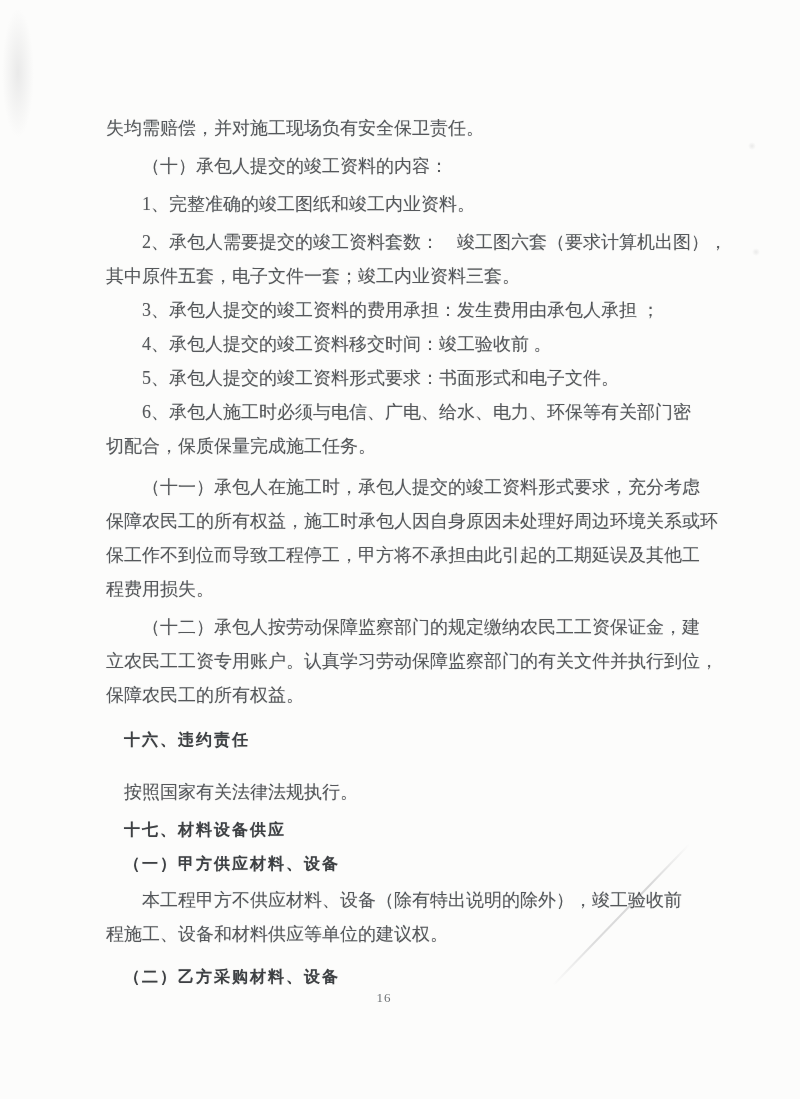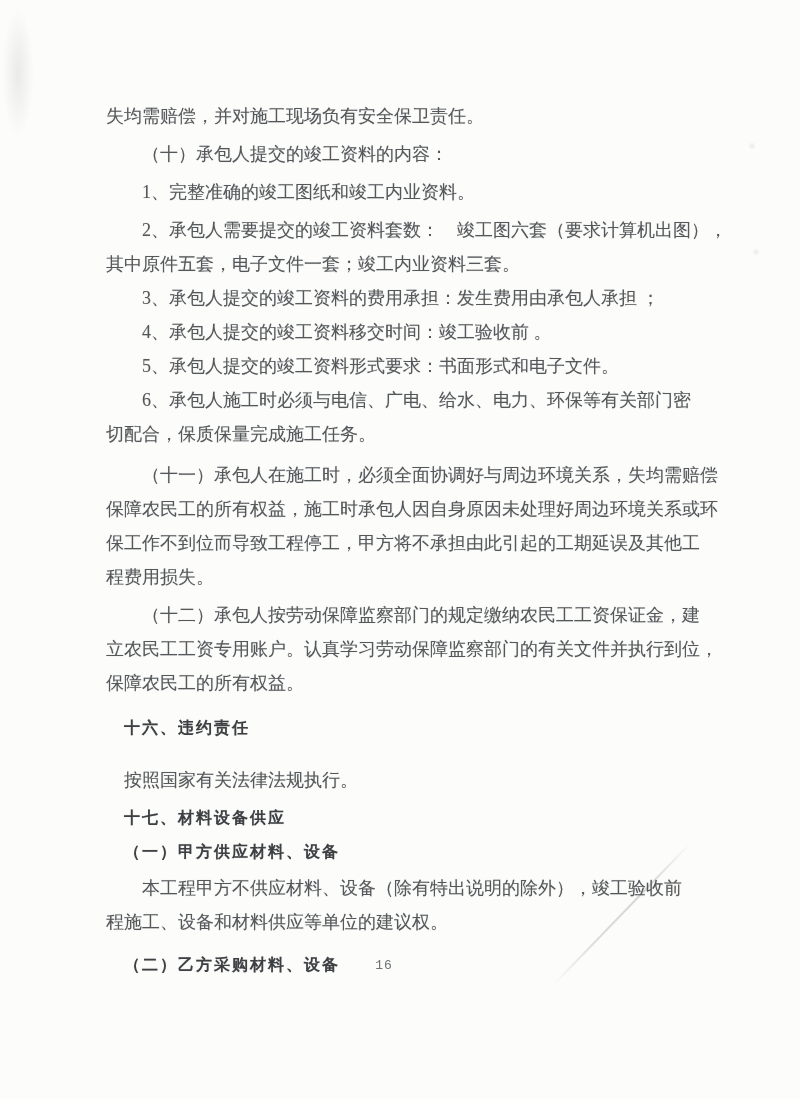--- a/index.html
+++ b/index.html
@@ -16,21 +16,21 @@
   }
   .page{
     position:relative;
     width:800px;height:1099px;
     background:var(--paper);
     overflow:hidden;
   }
   .content{
     position:absolute;
     left:106px;
-    top:99px;
+    top:111px;
     width:620px;
   }
   .line{
     font-size:18px;
     line-height:34px;
     letter-spacing:0px;
     color:var(--text);
     white-space:nowrap;
     text-shadow:0 0 1px rgba(110,110,110,0.35);
   }
@@ -47,28 +47,28 @@
     text-shadow:0 0 1px rgba(80,80,80,0.3);
   }
   .mt2{margin-top:2px;}
   .mt4{margin-top:4px;}
   .mt6{margin-top:18px;}
   .mt7{margin-top:7px;}
   .mt9{margin-top:9px;}
   .mt11{margin-top:11px;}
   .page-number{
     position:absolute;
-    left:0;top:956px;
+    left:0;top:988px;
     width:768px;
     text-align:center;
     font-size:13px;
     line-height:20px;
     letter-spacing:1px;
     color:var(--pagenum);
-    font-family:Liberation Mono, monospace;
+    font-family:Liberation Serif, serif;
   }
   
   .crease{
     position:absolute;
     left:690px;top:845px;
     width:196px;height:1.5px;
     background:linear-gradient(to right, rgba(190,190,190,0), rgba(182,182,184,0.55) 30%, rgba(182,182,184,0.45) 70%, rgba(190,190,190,0));
     transform:rotate(134deg);
     transform-origin:0 0;
   }
@@ -101,21 +101,21 @@
     <div class="line cont">失均需赔偿，并对施工现场负有安全保卫责任。</div>
     <div class="line indent mt4">（十）承包人提交的竣工资料的内容：</div>
     <div class="line indent mt4">1、完整准确的竣工图纸和竣工内业资料。</div>
     <div class="line indent mt4">2、承包人需要提交的竣工资料套数：　竣工图六套（要求计算机出图），</div>
     <div class="line cont">其中原件五套，电子文件一套；竣工内业资料三套。</div>
     <div class="line indent">3、承包人提交的竣工资料的费用承担：发生费用由承包人承担 ；</div>
     <div class="line indent">4、承包人提交的竣工资料移交时间：竣工验收前 。</div>
     <div class="line indent">5、承包人提交的竣工资料形式要求：书面形式和电子文件。</div>
     <div class="line indent">6、承包人施工时必须与电信、广电、给水、电力、环保等有关部门密</div>
     <div class="line cont">切配合，保质保量完成施工任务。</div>
-    <div class="line indent mt7">（十一）承包人在施工时，必须全面协调好与周边环境关系，失均需赔偿</div>
+    <div class="line indent mt7">（十一）承包人在施工时，承包人提交的竣工资料形式要求，充分考虑</div>
     <div class="line cont">保障农民工的所有权益，施工时承包人因自身原因未处理好周边环境关系或环</div>
     <div class="line cont">保工作不到位而导致工程停工，甲方将不承担由此引起的工期延误及其他工</div>
     <div class="line cont">程费用损失。</div>
     <div class="line indent mt4">（十二）承包人按劳动保障监察部门的规定缴纳农民工工资保证金，建</div>
     <div class="line cont">立农民工工资专用账户。认真学习劳动保障监察部门的有关文件并执行到位，</div>
     <div class="line cont">保障农民工的所有权益。</div>
     <div class="line heading mt11">十六、违约责任</div>
     <div class="line small mt6">按照国家有关法律法规执行。</div>
     <div class="line heading mt4">十七、材料设备供应</div>
     <div class="line heading">（一）甲方供应材料、设备</div>

